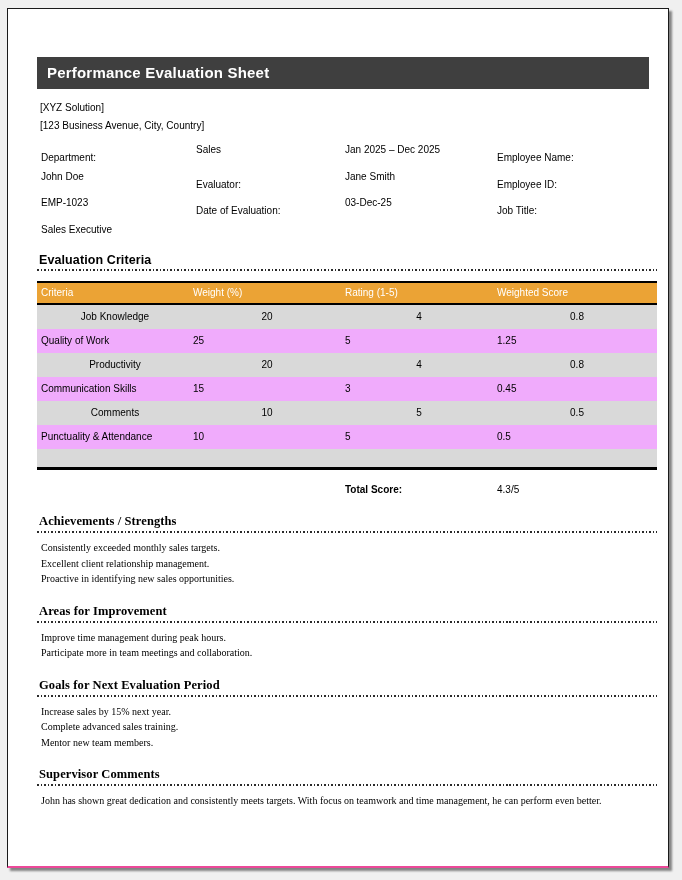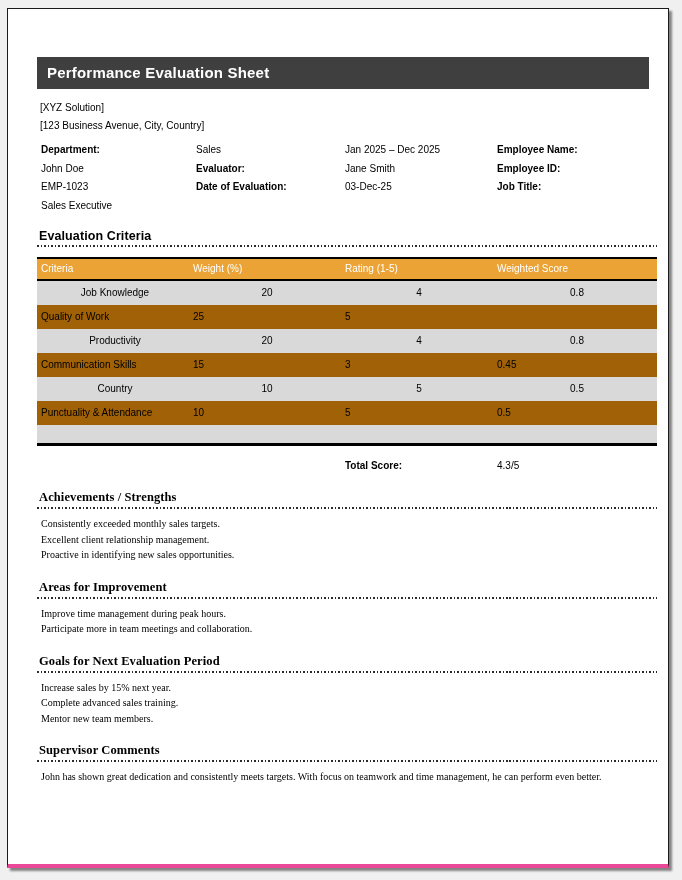--- a/index.html
+++ b/index.html
@@ -16,62 +16,62 @@
     background:var(--canvas-bg);
     font-family:"Liberation Sans","DejaVu Sans",sans-serif;
     color:var(--ink);
     position:relative;
   }
   .page{
     position:absolute;left:7px;top:8px;
     width:662px;height:860px;
     background:#fff;
     border:1px solid var(--page-border);
-    border-bottom:4px solid #ec4899;
+    border-bottom:2px solid #ec4899;
     box-shadow:3px 3px 2px rgba(0,0,0,.45);
   }
   .content{margin:0 11px 0 29px;}
   .titlebar{
     margin:48px 0 0 0;
     width:612px;height:32px;
     background:var(--header-bar);
     color:#fff;font-size:15px;font-weight:700;
     line-height:32px;padding-left:10px;
     letter-spacing:.2px;
   }
   .company-block{margin-top:10px;font-size:10px;line-height:18px;padding-left:3px;}
   .info-grid{
     display:grid;
     grid-template-columns:155px 149px 152px 1fr;
     margin-top:6px;
     font-size:10px;
     line-height:18.5px;
   }
-  .ilabel{font-weight:700;padding-left:4px;}
+  .ilabel{font-weight:400;padding-left:4px;margin-top:8px;}
   .ivalue{padding-left:4px;}
   .sec-h{font-size:12.5px;font-weight:700;padding-left:2px;letter-spacing:.1px;}
   .rule{
     height:2px;margin-top:2px;
     background-image:repeating-linear-gradient(to right,#2a2a2a 0 1.5px,transparent 1.5px 3.5px);
   }
   .crit-head{margin-top:14px;}
   .table{margin-top:10px;border-bottom:3px solid #000;}
   .trow{
     display:grid;
     grid-template-columns:152px 152px 152px 1fr;
     height:24px;line-height:24px;font-size:10px;
   }
   .trow.thead{
     background:var(--table-header-bg);
     color:#fff;font-weight:400;
     border-top:2px solid #000;border-bottom:2px solid #000;
     height:24px;line-height:20px;
   }
   .trow.gray{background:var(--row-alt);text-align:center;}
-  .trow.white{background:#a16207;}
+  .trow.white{background:#f0abfc;}
   .trow:last-child{height:18px;}
   .tcell{padding-left:4px;overflow:hidden;white-space:nowrap;}
   .total-row{
     display:grid;
     grid-template-columns:152px 152px 152px 1fr;
     margin-top:13px;font-size:10px;line-height:14px;
   }
   .total-label{font-weight:700;padding-left:4px;grid-column:3;}
   .total-value{padding-left:4px;grid-column:4;}
   #sections{margin-top:4px;}
@@ -123,35 +123,36 @@
         <div class="trow gray">
           <div class="tcell">Job Knowledge</div>
           <div class="tcell">20</div>
           <div class="tcell">4</div>
           <div class="tcell">0.8</div>
         </div>
         <div class="trow white">
           <div class="tcell">Quality of Work</div>
           <div class="tcell">25</div>
           <div class="tcell">5</div>
+          <div class="tcell">1.25</div>
         </div>
         <div class="trow gray">
           <div class="tcell">Productivity</div>
           <div class="tcell">20</div>
           <div class="tcell">4</div>
           <div class="tcell">0.8</div>
         </div>
         <div class="trow white">
           <div class="tcell">Communication Skills</div>
           <div class="tcell">15</div>
           <div class="tcell">3</div>
           <div class="tcell">0.45</div>
         </div>
         <div class="trow gray">
-          <div class="tcell">Country</div>
+          <div class="tcell">Comments</div>
           <div class="tcell">10</div>
           <div class="tcell">5</div>
           <div class="tcell">0.5</div>
         </div>
         <div class="trow white">
           <div class="tcell">Punctuality &amp; Attendance</div>
           <div class="tcell">10</div>
           <div class="tcell">5</div>
           <div class="tcell">0.5</div>
         </div>

